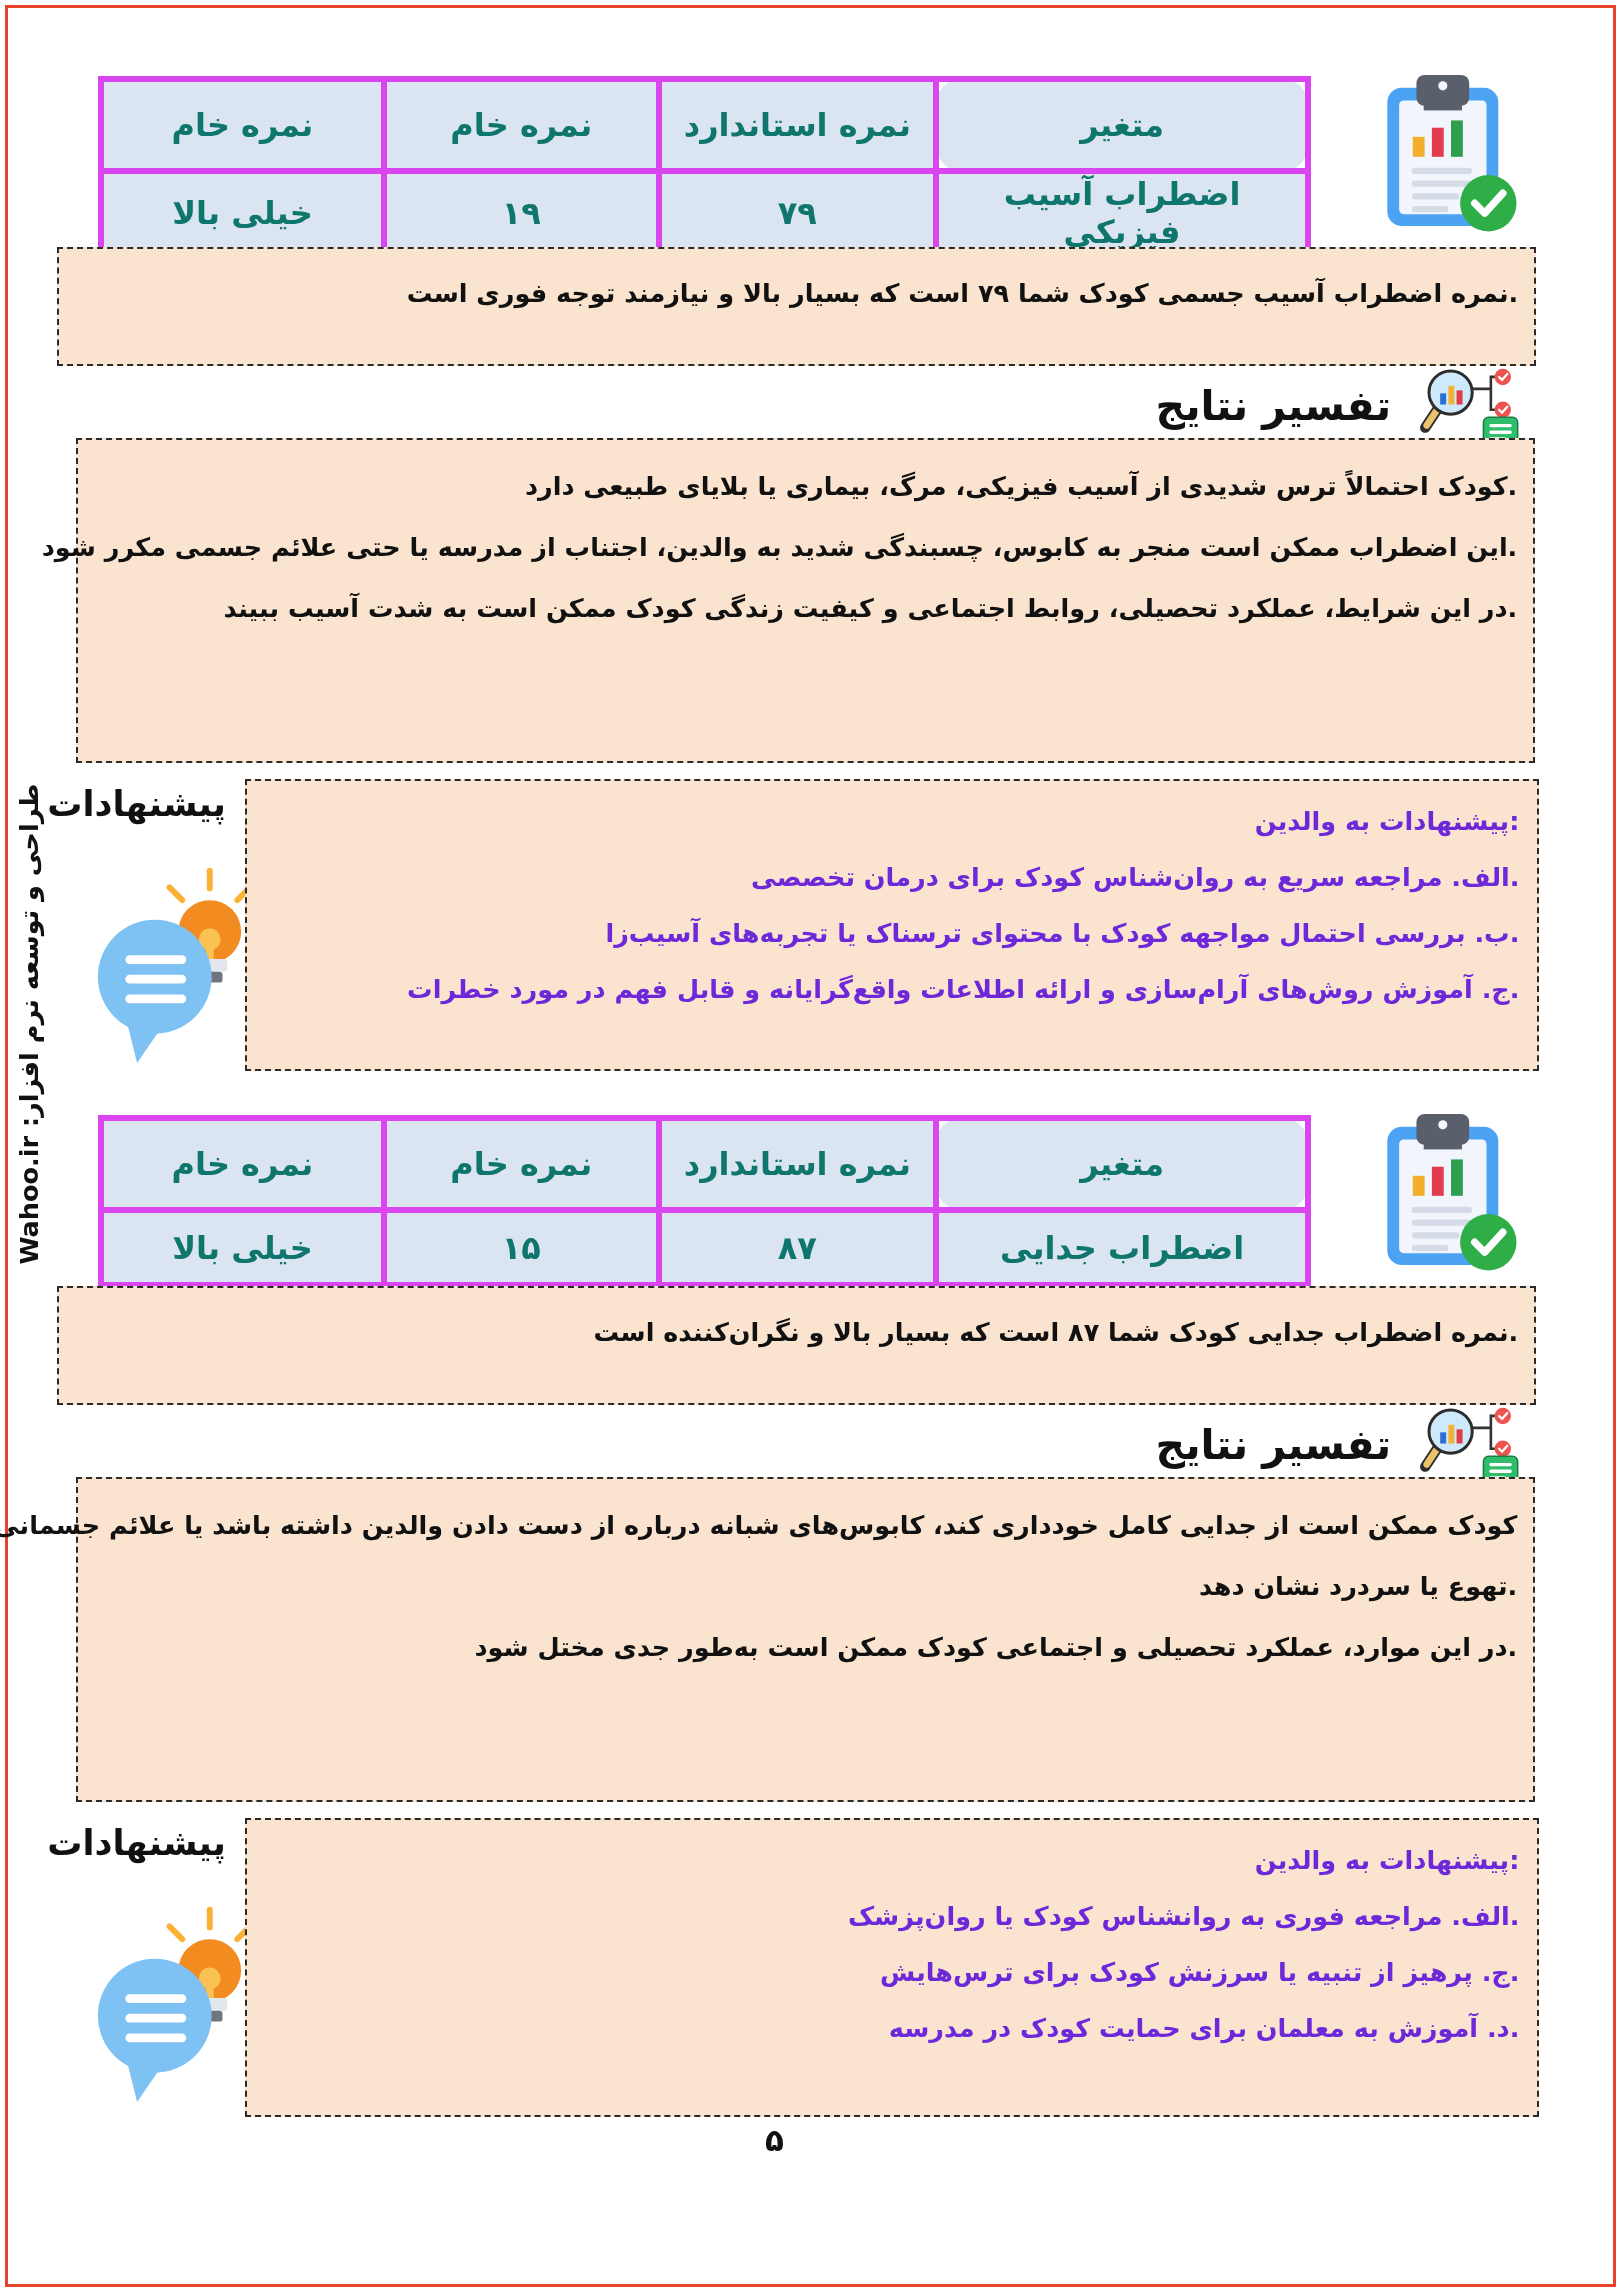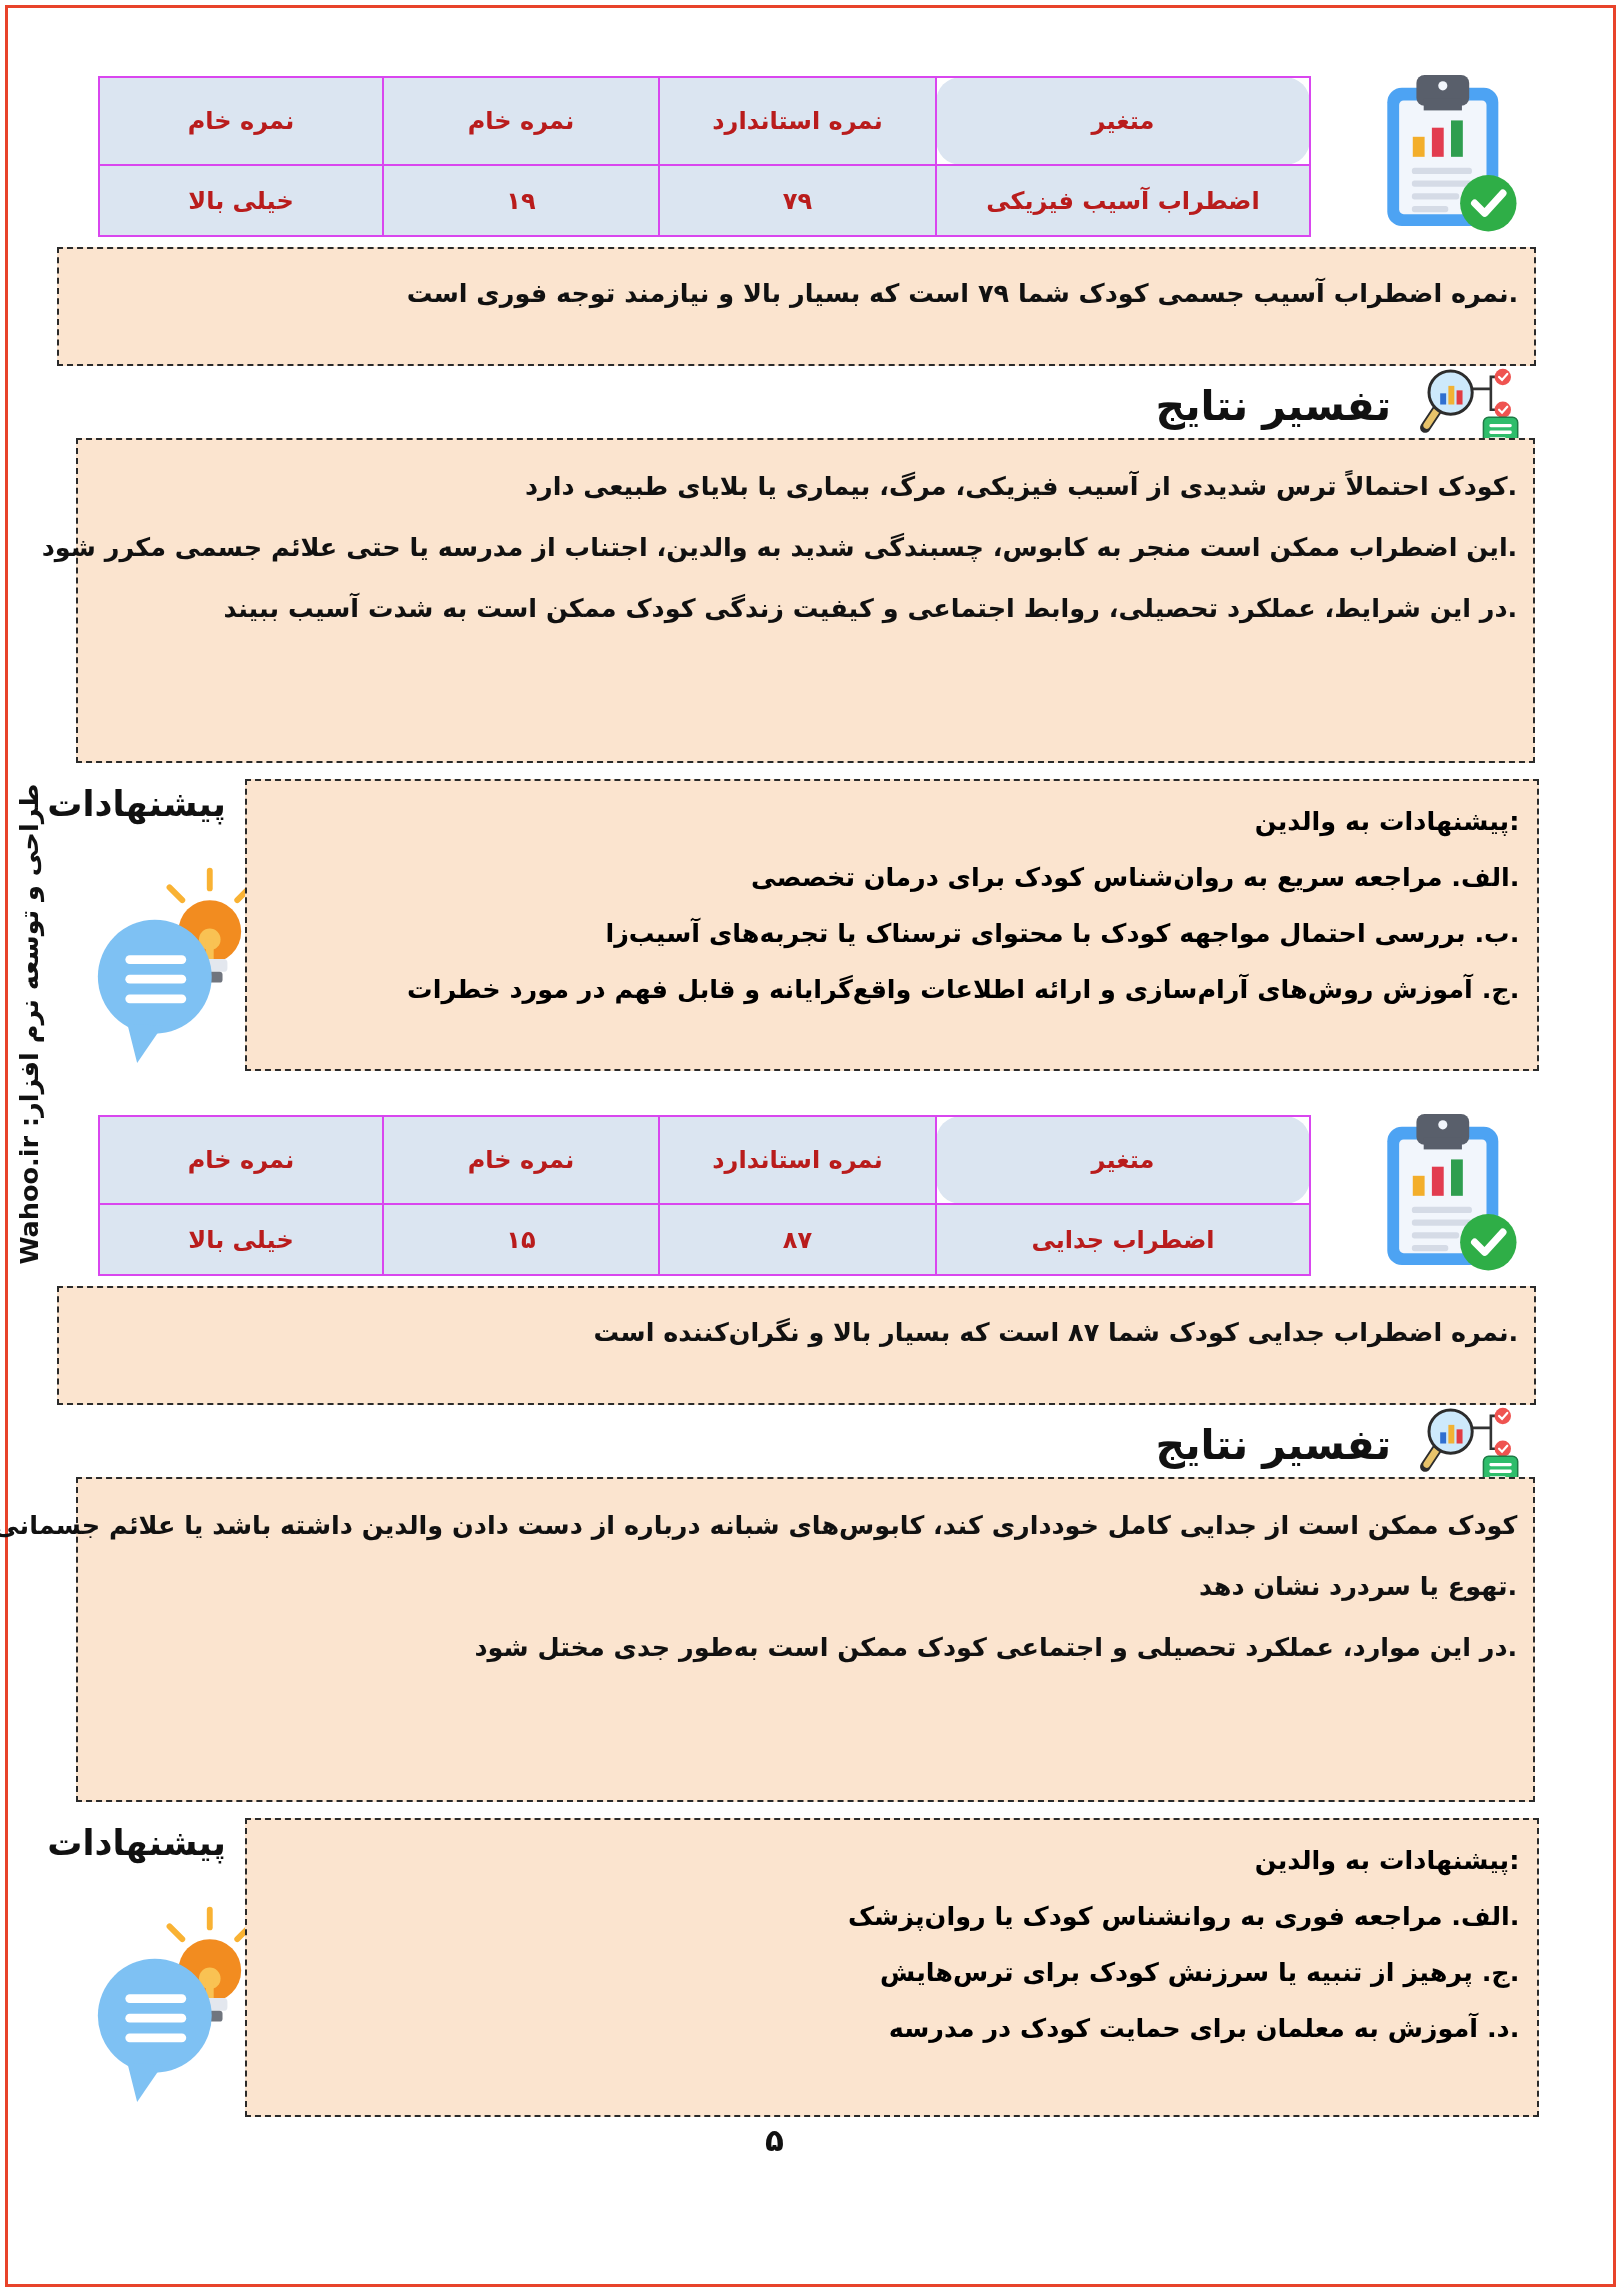--- a/index.html
+++ b/index.html
@@ -3,34 +3,34 @@
 <meta charset="utf-8">
 <style>
   html,body{margin:0;padding:0;background:#ffffff;}
   body{width:1621px;height:2292px;position:relative;font-family:"DejaVu Sans",sans-serif;overflow:hidden;}
   .page-border{position:absolute;left:4.9px;top:4.9px;right:4.9px;bottom:4.9px;border:3.9px solid #e8432a;pointer-events:none;}
   .section{position:absolute;left:0;width:1621px;height:1078px;}
   .sec1{top:0;} .sec2{top:1039px;}
 
   
   .score-table{position:absolute;left:98px;top:76px;width:1213px;direction:rtl;border:2.9px solid #111;border-collapse:collapse;}
-  .score-table td{border:2px solid #d946ef;background:#dbe5f1;text-align:center;vertical-align:middle;
-      font-weight:bold;color:#b91c1c;font-size:24px;}
+  .score-table td{border:6px solid #d946ef;background:#dbe5f1;text-align:center;vertical-align:middle;
+      font-weight:bold;color:#0f766e;font-size:32px;}
   .score-table tr.hdr td{height:84px;}
   .score-table tr.val td{height:67px;}
   .c-var{width:370px;border-radius:25px;} .c-std{width:273px;} .c-raw{width:272px;} .c-lvl{width:280px;}
 
   
   .dash{position:absolute;background:#fbe4cf;border:2px dashed #2a2a2a;box-sizing:border-box;direction:rtl;}
   .note-box{left:57px;top:247px;width:1479px;height:119px;padding:13.7px 15.7px 0 0;}
   .interp-box{left:76px;top:438px;width:1459px;height:325px;padding:15.7px 15.7px 0 0;text-align:right;}
   .sugg-box{left:245px;top:779px;width:1294px;padding:11.8px 17.6px 0 0;}
   .sec1 .sugg-box{height:292px;} .sec2 .sugg-box{height:299px;}
   .tline{font-weight:bold;color:#111;font-size:25.5px;line-height:61px;white-space:nowrap;}
-  .sline{font-weight:bold;color:#000000;font-size:25.5px;line-height:56px;white-space:nowrap;}
+  .sline{font-weight:bold;color:#6d28d9;font-size:25.5px;line-height:56px;white-space:nowrap;}
 
   
   .interp-head{position:absolute;top:365px;left:980px;width:556px;height:82px;display:flex;direction:rtl;
       align-items:center;justify-content:flex-start;gap:9.8px;}
   .interp-head .ttl{font-weight:bold;color:#111;font-size:41px;white-space:nowrap;}
   .interp-head svg{width:135px;height:82px;flex:0 0 auto;}
 
   
   .sugg-label{position:absolute;left:69px;top:784px;width:157px;text-align:center;
       font-weight:bold;color:#111;font-size:35px;direction:rtl;white-space:nowrap;}

